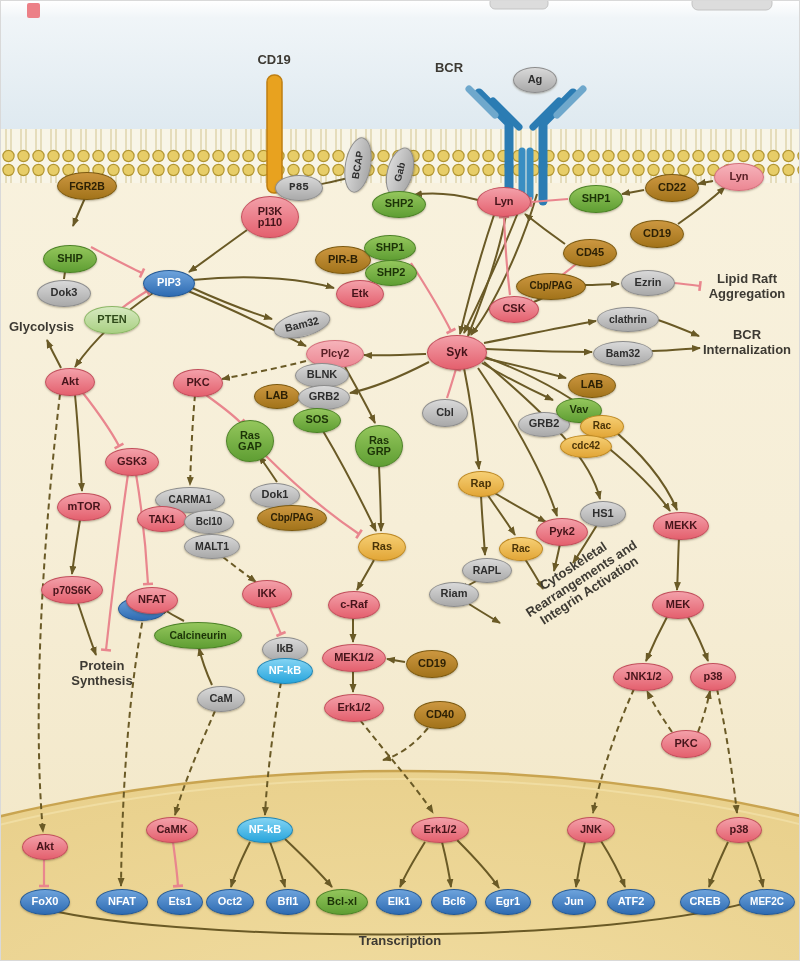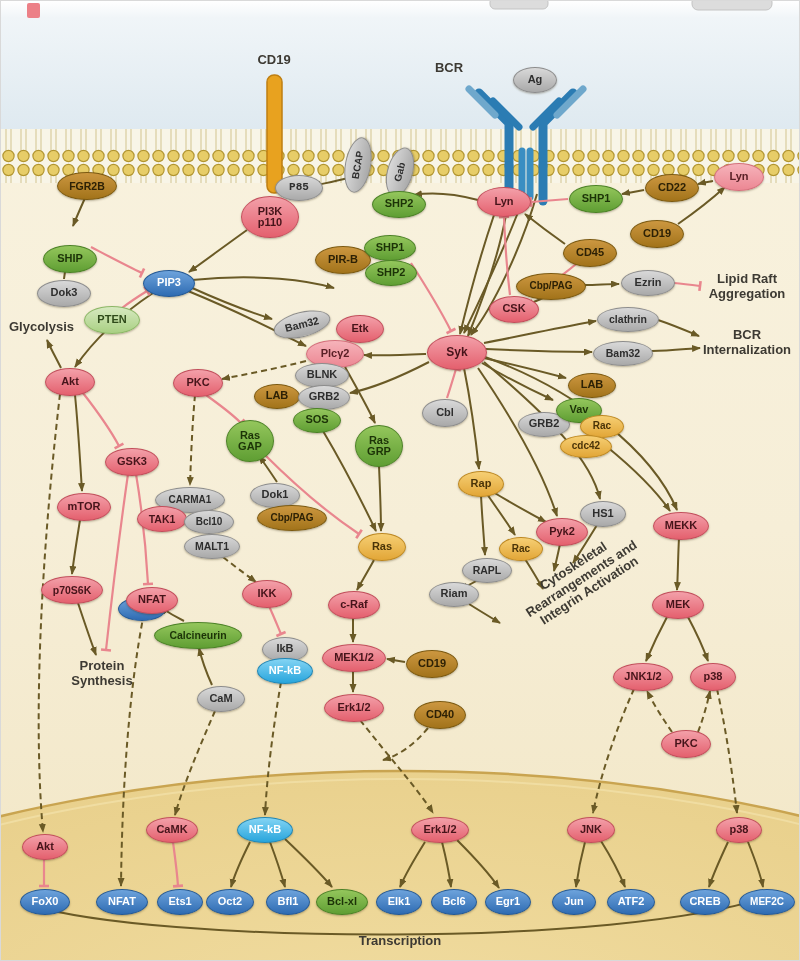--- a/index.html
+++ b/index.html
@@ -203,21 +203,21 @@
       <div class="node c-lightgreen" style="left: 83px; top: 305px; width: 54px; height: 26px;">PTEN</div>
       <div class="node c-gray" style="left: 274px; top: 174px; width: 46px; height: 24px; font-family: Liberation Mono, monospace;">P85</div>
       <div class="node c-red" style="left: 240px; top: 195px; width: 56px; height: 40px;">PI3K
 p110</div>
       <div class="node c-gray" style="left: 329px; top: 151px; width: 54px; height: 24px; transform: rotate(-80deg); font-size: 10px;">BCAP</div>
       <div class="node c-gray" style="left: 374px; top: 158px; width: 48px; height: 24px; transform: rotate(-75deg); font-size: 10px;">Gab</div>
       <div class="node c-green" style="left: 371px; top: 189.5px; width: 52px; height: 25px;">SHP2</div>
       <div class="node c-brown" style="left: 314px; top: 245px; width: 54px; height: 26px;">PIR-B</div>
       <div class="node c-green" style="left: 363px; top: 234px; width: 50px; height: 24px;">SHP1</div>
       <div class="node c-green" style="left: 364px; top: 259px; width: 50px; height: 24px;">SHP2</div>
-      <div class="node c-red" style="left: 335px; top: 279px; width: 46px; height: 26px; margin-top: 35px;">Etk</div>
+      <div class="node c-red" style="left: 335px; top: 279px; width: 46px; height: 26px;">Etk</div>
       <div class="node c-gray" style="left: 272px; top: 310.5px; width: 56px; height: 23px; transform: rotate(-14deg); font-size: 10.5px;">Bam32</div>
       <div class="node c-pink" style="left: 305px; top: 339px; width: 56px; height: 26px;">Plcγ2</div>
       <div class="node c-gray" style="left: 294px; top: 361.5px; width: 52px; height: 23px;">BLNK</div>
       <div class="node c-brown" style="left: 253px; top: 382.5px; width: 44px; height: 23px;">LAB</div>
       <div class="node c-gray" style="left: 297px; top: 383.5px; width: 50px; height: 23px;">GRB2</div>
       <div class="node c-green" style="left: 292px; top: 406.5px; width: 46px; height: 23px;">SOS</div>
       <div class="node c-red" style="left: 476px; top: 186px; width: 52px; height: 28px;">Lyn</div>
       <div class="node c-green" style="left: 568px; top: 184px; width: 52px; height: 26px;">SHP1</div>
       <div class="node c-brown" style="left: 644px; top: 173px; width: 52px; height: 26px;">CD22</div>
       <div class="node c-pink" style="left: 713px; top: 162px; width: 48px; height: 26px;">Lyn</div>

